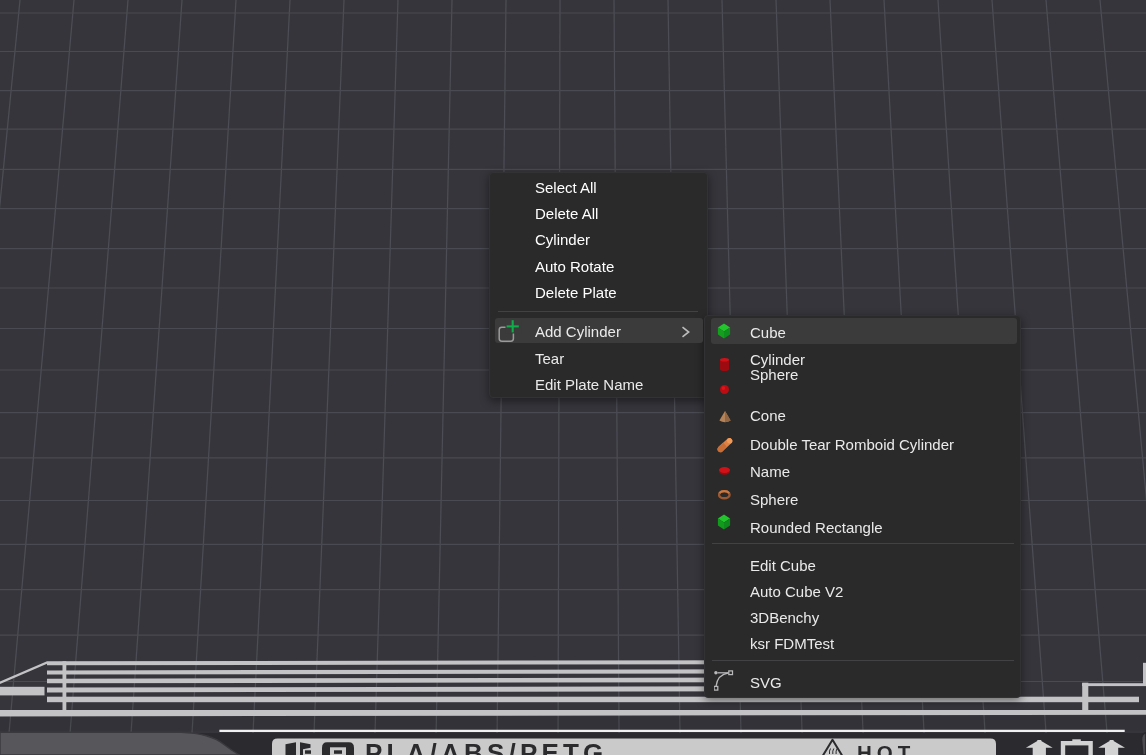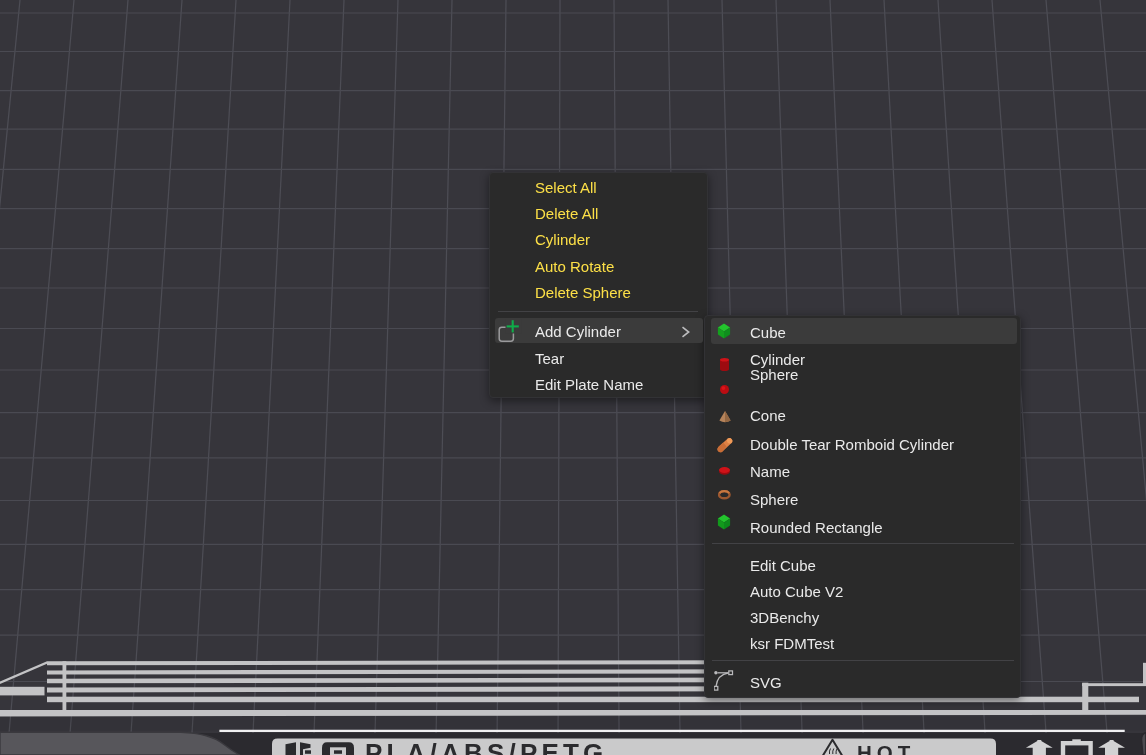--- a/index.html
+++ b/index.html
@@ -2,21 +2,21 @@
 <html><head><meta charset="utf-8"><style>
 * { margin:0; padding:0; box-sizing:border-box; }
 html,body { width:1146px; height:755px; overflow:hidden; background:#36353b;
   font-family:"Liberation Sans", sans-serif; }
 #stage { position:relative; width:1146px; height:755px; }
 svg.bgsvg { position:absolute; left:0; top:0; }
 .panel { position:absolute; background:#2a2a2a; border:1px solid #323235;
   border-radius:4px; box-shadow:0 3px 10px rgba(0,0,0,0.45); }
 .mtxt { position:absolute; font-size:15px; color:#eaeaea; white-space:nowrap;
   transform:translateY(-50%); line-height:1; }
-.mtxt.dis { color:#fde047; }
+.mtxt.dis { color:#ffffff; }
 .sep { position:absolute; height:1px; background:#424245; }
 .hl { position:absolute; background:#3b3b3b; border-radius:3px; }
 </style></head>
 <body>
 <div id="stage">
 <svg class="bgsvg" width="1146" height="755" viewBox="0 0 1146 755">
  <g stroke="#4d4d55" stroke-width="1.25">
         <line x1="20.0" y1="0" x2="-54.2" y2="755"></line>
         <line x1="74.0" y1="0" x2="7.1" y2="755"></line>
         <line x1="128.0" y1="0" x2="68.3" y2="755"></line>
@@ -97,21 +97,21 @@
       <rect x="1072.3" y="739.3" width="8.5" height="2.4" fill="#d2d2d3"></rect>
       <path d="M 1098.1999999999998 747.8 L 1109.6 741 L 1109.6 739.9 L 1113.6 739.9 L 1113.6 741 L 1125.0 747.8 L 1118.1999999999998 747.8 L 1118.1999999999998 760 L 1105.0 760 L 1105.0 747.8 Z" fill="#d2d2d3"></path>
       <path d="M 1146 732.6 Q 1141.3 733.6 1141.5 740 L 1142.8 755 L 1146 755 Z" fill="#4c4b50" stroke="#29282d" stroke-width="1.6"></path>
 </svg>
 <div class="panel" style="left:488.9px;top:172.2px;width:218.8px;height:225.5px"></div>
 <div class="panel" style="left:704.3px;top:314.9px;width:317.2px;height:383.1px"></div>
 <div class="mtxt dis" style="left:535px;top:187.4px">Select All</div>
     <div class="mtxt dis" style="left:535px;top:213.4px">Delete All</div>
     <div class="mtxt dis" style="left:535px;top:239.4px">Cylinder</div>
     <div class="mtxt dis" style="left:535px;top:265.5px">Auto Rotate</div>
-    <div class="mtxt dis" style="left:535px;top:292.4px">Delete Sphere</div>
+    <div class="mtxt dis" style="left:535px;top:292.4px">Delete Plate</div>
     <div class="sep" style="left:498px;top:310.7px;width:200px"></div>
     <div class="hl" style="left:494.5px;top:317.9px;width:208px;height:25.4px"></div>
     <svg width="24" height="24" viewBox="0 0 24 24" style="position:absolute;left:498px;top:318.8px">
       <rect x="1.2" y="8.2" width="14.2" height="14" rx="2.6" fill="none" stroke="#9a9a9c" stroke-width="1.5"></rect>
       <rect x="7.5" y="0" width="16" height="14.5" fill="#3b3b3b"></rect>
       <line x1="14.7" y1="1.2" x2="14.7" y2="13.4" stroke="#0fae4a" stroke-width="2.1"></line>
       <line x1="8.6" y1="7.4" x2="20.8" y2="7.4" stroke="#0fae4a" stroke-width="2.1"></line>
     </svg>
     <div class="mtxt " style="left:535px;top:331.1px">Add Cylinder</div>
     <svg width="10" height="14" viewBox="0 0 10 14" style="position:absolute;left:681px;top:324.5px">

